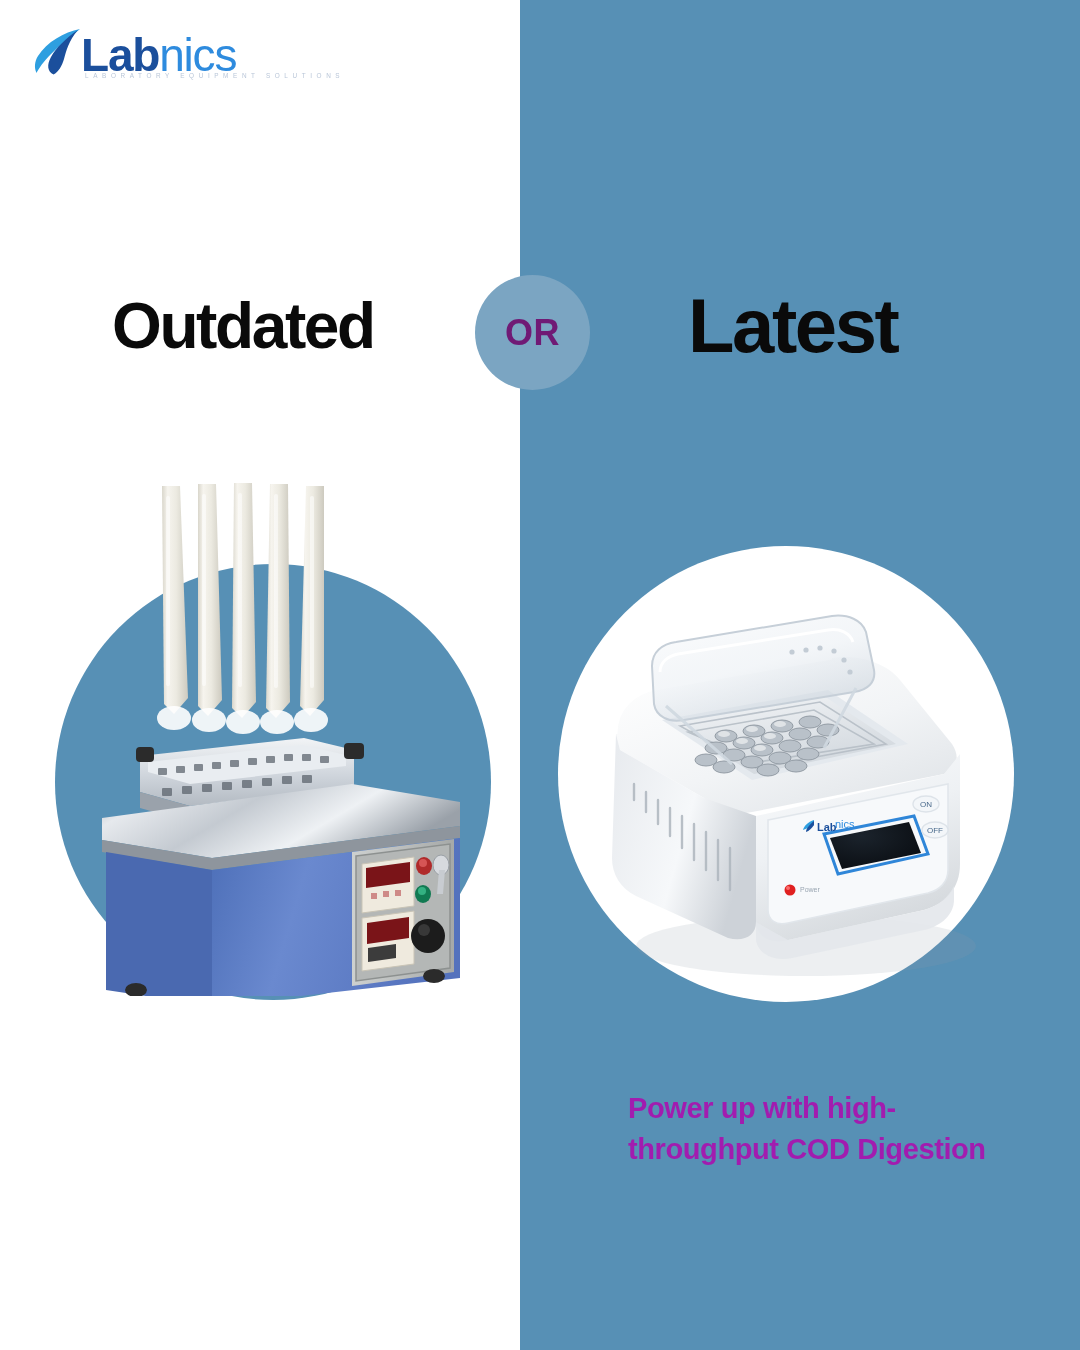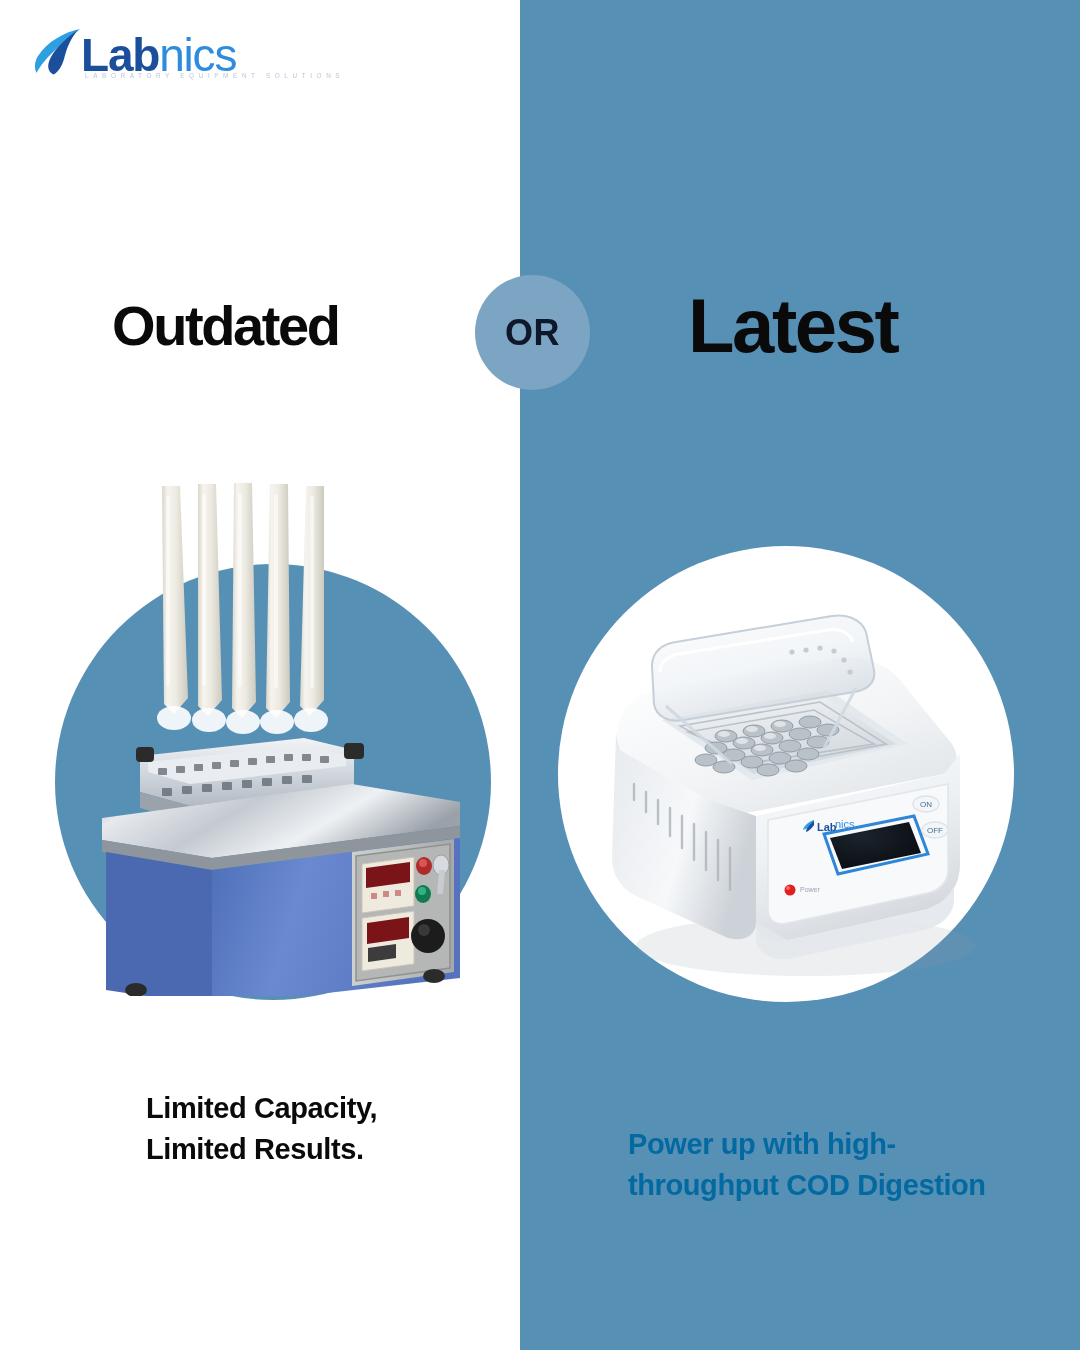--- a/index.html
+++ b/index.html
@@ -21,30 +21,30 @@
   .logo-mark { position: absolute; left: 0; top: 4px; width: 52px; height: 52px; }
   .logo-word { position: absolute; left: 48px; top: 8px; font-size: 46px; font-weight: 700;
                letter-spacing: -1.2px; line-height: 50px; white-space: nowrap; }
   .lw-lab  { color: #1b4f9c; }
   .lw-nics { color: #2e8bde; font-weight: 400; }
   .logo-tag { position: absolute; left: 52px; top: 50px; font-size: 6.4px; font-weight: 400;
               letter-spacing: 4.6px; color: #b9c6d8; white-space: nowrap; }
 
   
   .headline-row { position: absolute; left: 0; top: 274px; width: 1080px; height: 118px; }
-  .h-outdated { position: absolute; left: 112px; top: 0; font-size: 56px; font-weight: 700;
+  .h-outdated { position: absolute; left: 112px; top: 0; font-size: 64px; font-weight: 700;
                 letter-spacing: -2.4px; color: #0a0a0a; line-height: 104px; }
   .h-latest   { position: absolute; left: 688px; top: 0; font-size: 76px; font-weight: 700;
                 letter-spacing: -2.4px; color: #0a0a0a; line-height: 104px; text-align: center; }
   .or-badge {
     position: absolute; left: 475px; top: 275px; width: 115px; height: 115px;
     border-radius: 50%; background: #7ba5c2;
     display: flex; align-items: center; justify-content: center;
   }
-  .or-badge span { font-size: 36px; font-weight: 700; letter-spacing: 0.5px; color: #0f172a; text-align: right; }
+  .or-badge span { font-size: 36px; font-weight: 700; letter-spacing: 0.5px; color: #701a75; text-align: right; }
 
   
   .circle-left {
     position: absolute; left: 55px; top: 564px; width: 436px; height: 436px;
     border-radius: 50%; background: #5790b5;
   }
   .circle-right {
     position: absolute; left: 558px; top: 546px; width: 456px; height: 456px;
     border-radius: 50%; background: #ffffff;
   }
@@ -55,23 +55,22 @@
   .art-old svg, .art-new svg { width: 100%; height: 100%; display: block; }
 
   
   .cap-left {
     position: absolute; left: 146px; top: 1088px; width: 340px;
     font-size: 29px; font-weight: 700; line-height: 41px; color: #0a0a0a;
     letter-spacing: -0.4px;
   }
   .cap-right {
     position: absolute; left: 628px; top: 1088px; width: 400px;
-    font-size: 29px; font-weight: 700; line-height: 41px; color: #0369a1;
+    font-size: 29px; font-weight: 700; line-height: 41px; color: #a21caf;
     letter-spacing: -0.4px;
-    margin-top: 36px;
   }
 </style>
 </head>
 <body>
 
 <div id="stage">
 
   <div class="bg-left"></div>
   <div class="bg-right"></div>
 
@@ -383,23 +382,19 @@
           <circle cx="232" cy="340" r="2" fill="#ff8080" opacity="0.8"></circle>
           <text x="244" y="344" font-family="Liberation Sans, sans-serif" font-size="7" fill="#9aa6b2">Power</text>
         </g>
       </g>
 
       <path d="M200 374 L232 392 L368 362 C382 358 392 350 398 338 L398 352
                C398 366 386 378 368 382 L236 410 C216 414 200 404 200 390 Z" fill="#e3e7eb" opacity="0.9"></path>
     </svg>
   </div>
 
-  <div class="cap-left">
-    <div>Limited Capacity,</div>
-    <div>Limited Results.</div>
-  </div>
 
   <div class="cap-right">
     <div>Power up with high-</div>
     <div>throughput COD Digestion</div>
   </div>
 
 </div>
 
 </body></html>

